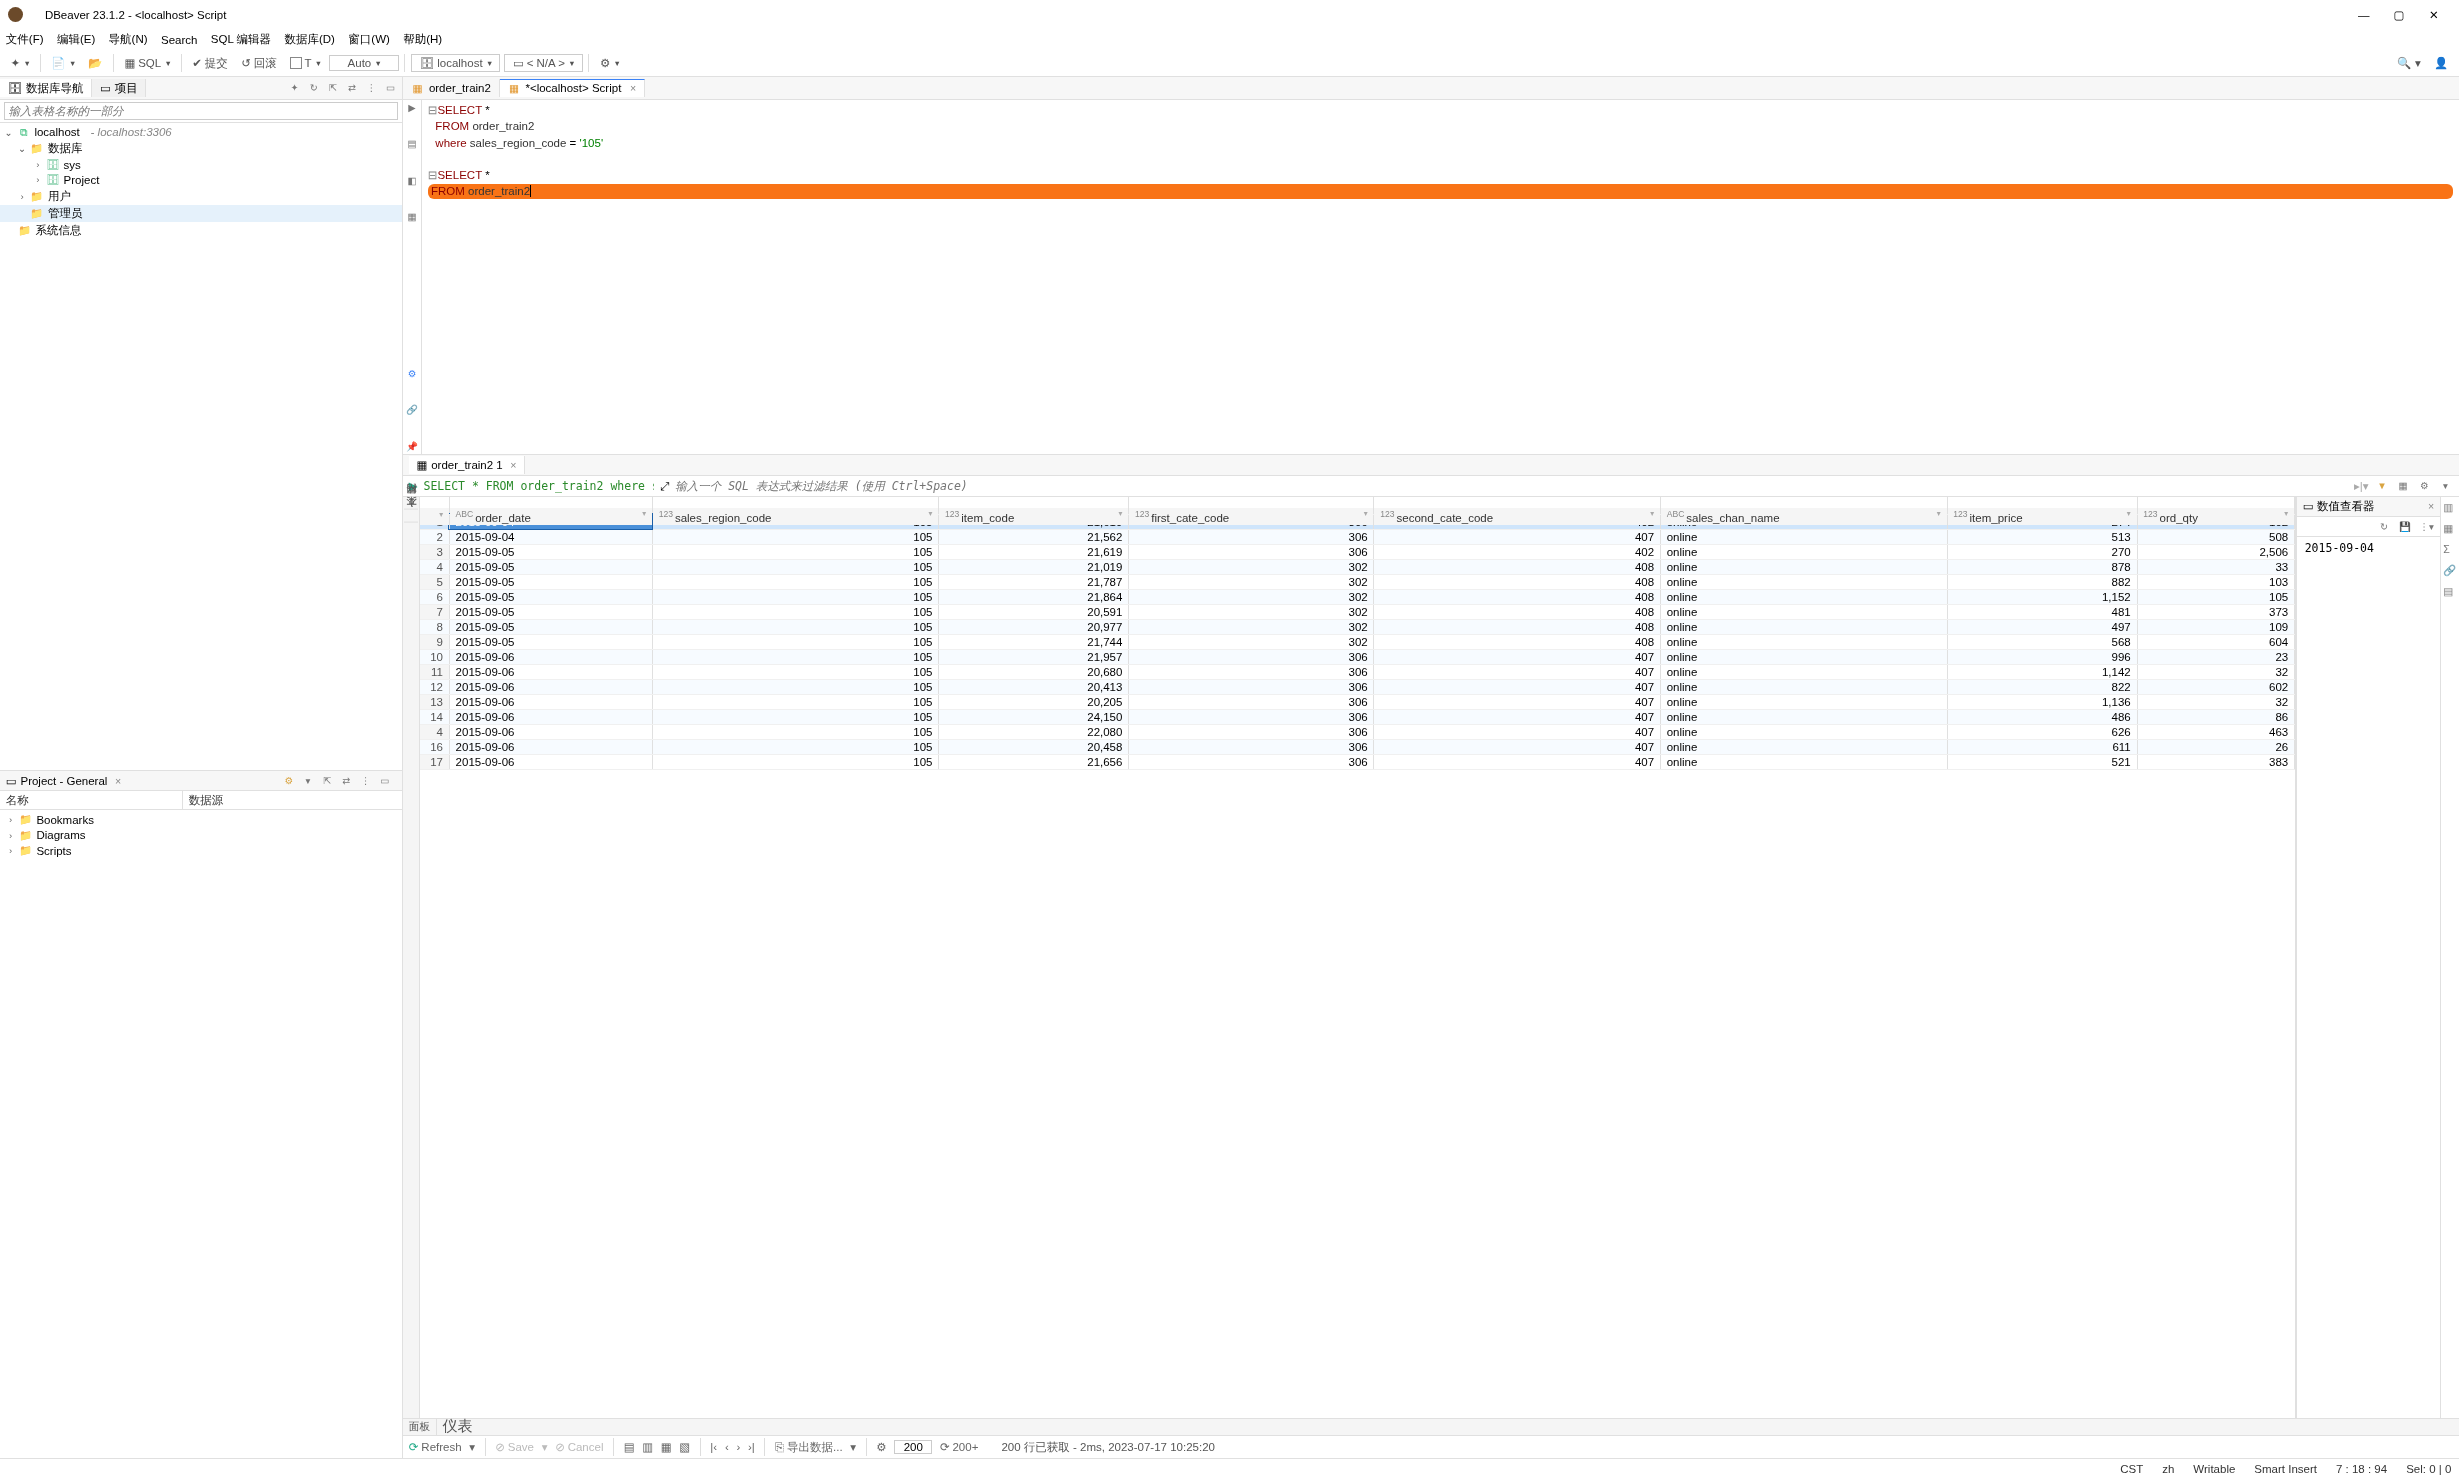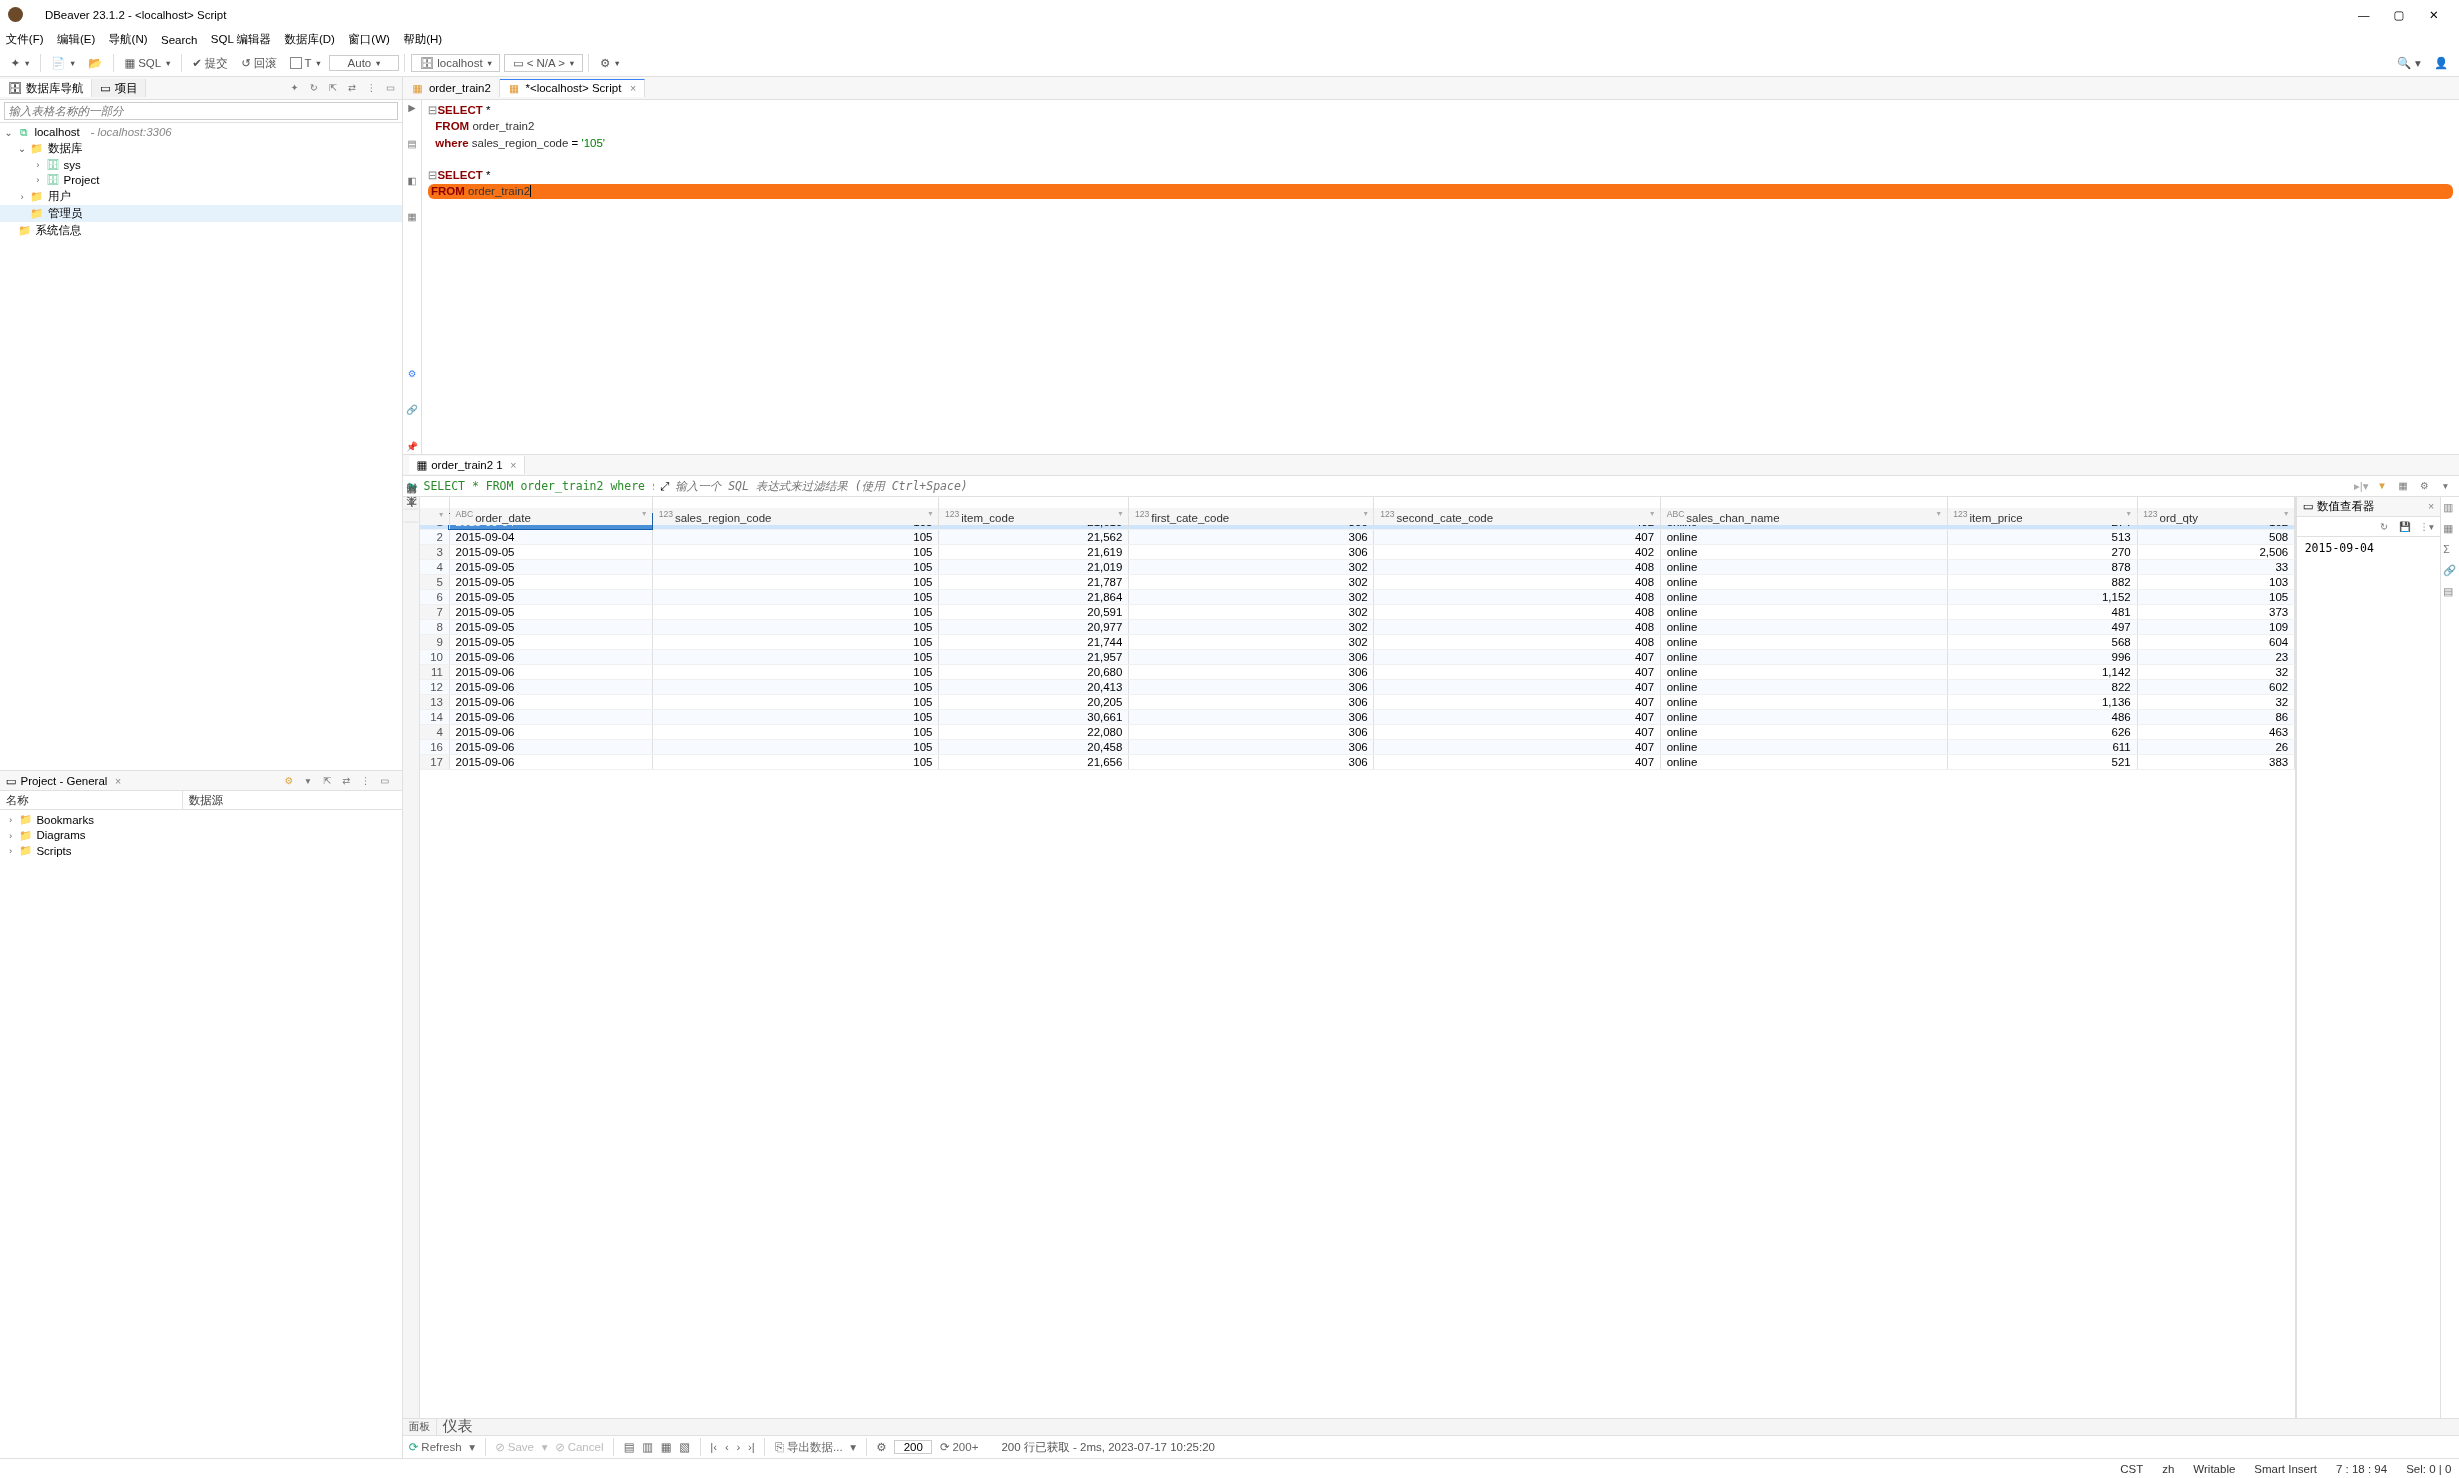--- a/index.html
+++ b/index.html
@@ -36,21 +36,21 @@
 .right-col { flex: 1; display: flex; flex-direction: column; min-width: 0; }
 .editor-tabs { display: flex; align-items: center; height: 23px; border-bottom: 1px solid #e0e0e0; background: #f7f7f7; }
 .editor-tab { display: flex; align-items: center; padding: 1.9px 7.7px; gap: 4.8px; border-right: 1px solid #e0e0e0; cursor: pointer; }
 .editor-tab.active { background: #fff; border-top: 1.9px solid #3b82f6; }
 .closex { color: #888; font-size: 10.6px; padding-left: 3.8px; }
 .editor-wrap { display: flex; flex: 0 0 355px; border-bottom: 1px solid #e0e0e0; position: relative; }
 .editor-gutter { width: 19px; background: #fff; border-right: 1px solid #e0e0e0; display: flex; flex-direction: column; align-items: center; padding-top: 1.9px; gap: 23px; }
 .editor-gutter .g { width: 13.4px; height: 13.4px; font-size: 9.6px; color: #777; text-align: center; cursor: pointer; }
 .run-tri { color: #2a8; }
 .editor { flex: 1; padding: 1.9px 5.8px; font-family: Consolas, monospace; font-size: 12.5px; line-height: 15.4px; white-space: pre; overflow: auto; }
-.kw { color: #8b0000; font-weight: bold; }
+.kw { color: #8b0000; font-weight: normal; }
 .str { color: #008000; }
 .ident { color: #333; }
 .current-line { background: #f97316; display: inline-block; min-width: 100%; border-radius: 6px; }
 .caret { border-right: 1px solid #000; }
 .result-tabs { display: flex; align-items: center; height: 21px; border-bottom: 1px solid #e0e0e0; background: #f7f7f7; padding-left: 5.8px; }
 .result-tab { display: flex; align-items: center; gap: 3.8px; padding: 1.9px 7.7px; background: #fff; border-right: 1px solid #e0e0e0; cursor: pointer; }
 .filter-row { display: flex; align-items: center; height: 21px; border-bottom: 1px solid #e0e0e0; padding: 0 5.8px; gap: 5.8px; }
 .filter-sql { color: #2a8a2a; font-family: Consolas, monospace; white-space: nowrap; overflow: hidden; text-overflow: clip; width: 231px; }
 .filter-input { flex: 1; border: none; outline: none; color: #888; font-style: italic; font-family: Consolas, monospace; }
 .data-wrap { flex: 1; display: flex; min-height: 0; }
@@ -430,21 +430,21 @@
                 <td class="num">306</td>
                 <td class="num">407</td>
                 <td>online</td>
                 <td class="num">1,136</td>
                 <td class="num">32</td>
               </tr>
               <tr class="even">
                 <td class="rownum">14</td>
                 <td>2015-09-06</td>
                 <td class="num">105</td>
-                <td class="num">30,661</td>
+                <td class="num">24,150</td>
                 <td class="num">306</td>
                 <td class="num">407</td>
                 <td>online</td>
                 <td class="num">486</td>
                 <td class="num">86</td>
               </tr>
               <tr>
                 <td class="rownum">4</td>
                 <td>2015-09-06</td>
                 <td class="num">105</td>

